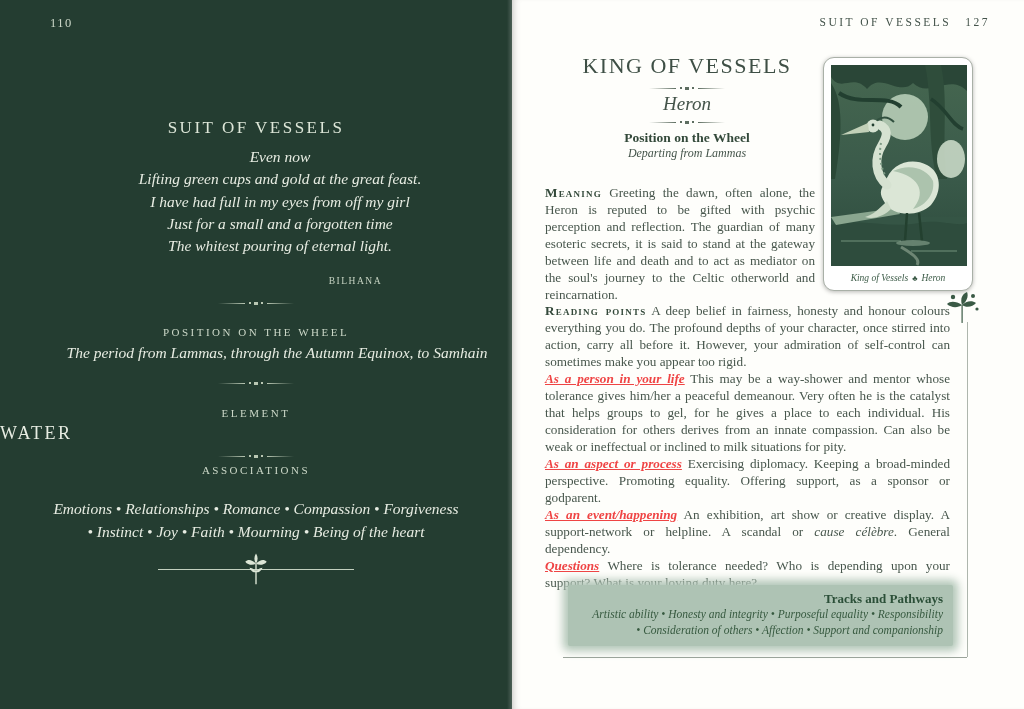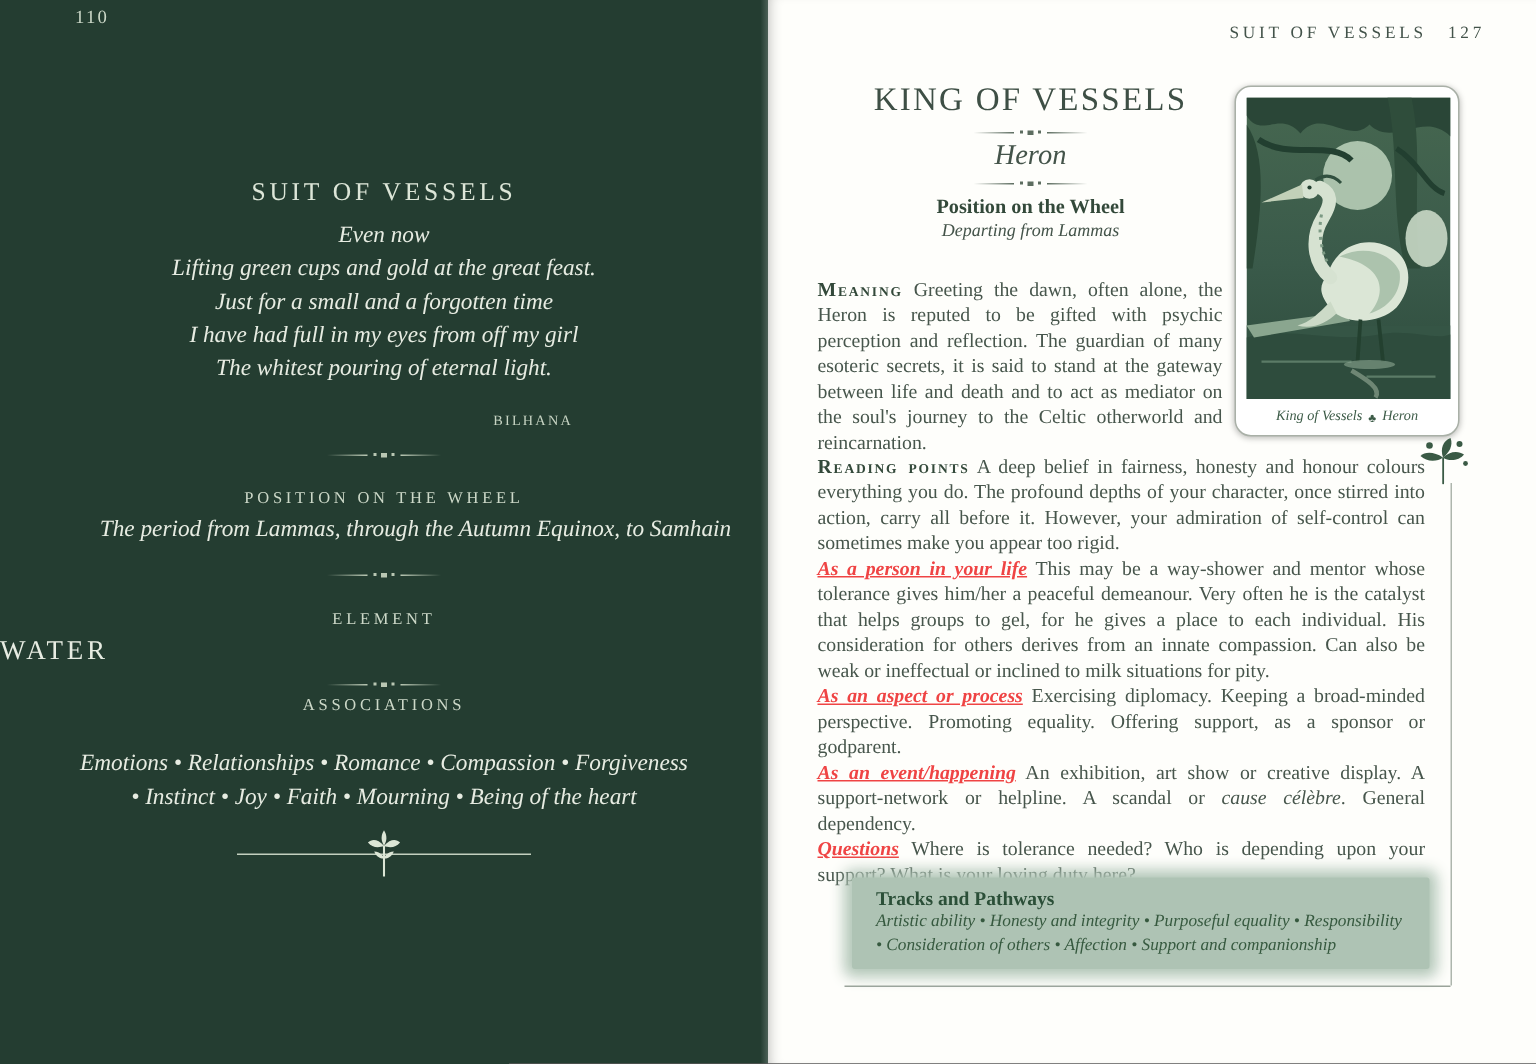--- a/index.html
+++ b/index.html
@@ -3,25 +3,25 @@
 <meta charset="utf-8">
 <style>
   html,body{margin:0;padding:0;background:#222;}
   .spread{position:relative;width:1024px;height:709px;overflow:hidden;
           font-family:"Liberation Serif", serif;}
   
   .page-left{position:absolute;left:0;top:0;width:512px;height:709px;
              background:#243d31;color:#dfe7da;}
   .page-left::after{content:"";position:absolute;right:0;top:0;width:5px;height:100%;
              background:linear-gradient(to right,rgba(255,255,255,0),rgba(255,255,255,.18));}
-  .lp-num{position:absolute;left:50px;top:4px;font-size:12.5px;letter-spacing:1.5px;color:#ccd8c8;}
+  .lp-num{position:absolute;left:50px;top:16px;font-size:12.5px;letter-spacing:1.5px;color:#ccd8c8;}
   .lp-heading{position:absolute;left:0;top:118px;width:512px;text-align:center;
               font-size:17px;letter-spacing:2.5px;color:#dde6d8;}
   .lp-poem{position:absolute;left:0;top:146px;width:512px;text-align:center;
-           font-style:italic;font-size:15.5px;line-height:22.3px;color:#e7ece2;}
+           font-style:italic;font-size:15.5px;line-height:22.3px;color:#e7ece2;padding-left:24px;}
   .lp-attrib{position:absolute;left:0;top:276px;width:382px;text-align:right;
              font-size:9.5px;letter-spacing:1.5px;color:#c7d4c3;}
   .orn-divider{position:absolute;display:flex;align-items:center;color:#b9c7b3;}
   .orn-divider .line{flex:1;height:1px;}
   .orn-divider .line.l{background:linear-gradient(to right,rgba(185,199,179,0),currentColor);}
   .orn-divider .line.r{background:linear-gradient(to left,rgba(185,199,179,0),currentColor);}
   .orn-divider .dots{display:flex;gap:3px;margin:0 4px;align-items:center;}
   .orn-divider .dots i{display:block;width:2px;height:2px;background:currentColor;}
   .orn-divider .dots i.big{width:4px;height:2.5px;}
   .lp-div{width:76px;left:218px;}
@@ -63,43 +63,43 @@
   
   .card{position:absolute;left:311px;top:57px;width:150px;height:234px;background:#fff;
         border:1px solid #a9b0a7;border-radius:11px;box-shadow:0 1px 4px rgba(0,0,0,.28);
         box-sizing:border-box;padding:7px 7px 0 7px;}
   .card svg{display:block;width:136px;height:201px;}
   .card-caption{height:24px;display:flex;align-items:center;justify-content:center;gap:4px;
                 font-style:italic;font-size:9.5px;color:#3c5b47;}
   .card-caption .sym{font-style:normal;font-size:8px;}
   
   .tracks{position:absolute;left:56px;top:585px;width:385px;box-sizing:border-box;
-          background:#aec3b4;border-radius:2px;padding:6px 10px 8px 16px;text-align:left;
+          background:#aec3b4;border-radius:2px;padding:6px 10px 8px 2px;text-align:right;
           box-shadow:0 0 9px 5px rgba(174,195,180,.95);}
   .tracks-title{font-weight:bold;font-size:13px;color:#2b4f38;}
   .tracks-line{font-style:italic;font-size:11.5px;line-height:15.5px;color:#36593f;}
   
   .rp-bottomline{position:absolute;left:51px;top:657px;width:404px;height:1px;background:#9aa39a;}
   .rp-vline{position:absolute;left:455px;top:322px;width:1px;height:335px;background:#aeb6ad;}
   .rp-sprig{position:absolute;left:434px;top:291px;}
 </style>
 </head>
 <body>
 
 <div class="spread">
 
   <div class="page-left">
     <div class="lp-num">110</div>
     <div class="lp-heading">SUIT OF VESSELS</div>
 
     <div class="lp-poem">
       <div>Even now</div>
       <div>Lifting green cups and gold at the great feast.</div>
+      <div>I have had full in my eyes from off my girl</div>
       <div>Just for a small and a forgotten time</div>
-      <div>I have had full in my eyes from off my girl</div>
       <div>The whitest pouring of eternal light.</div>
     </div>
     <div class="lp-attrib">BILHANA</div>
 
     <div class="orn-divider lp-div" style="top:302px;">
       <span class="line l"></span>
         <span class="dots">
           <i></i>
           <i class="big"></i>
           <i></i>

